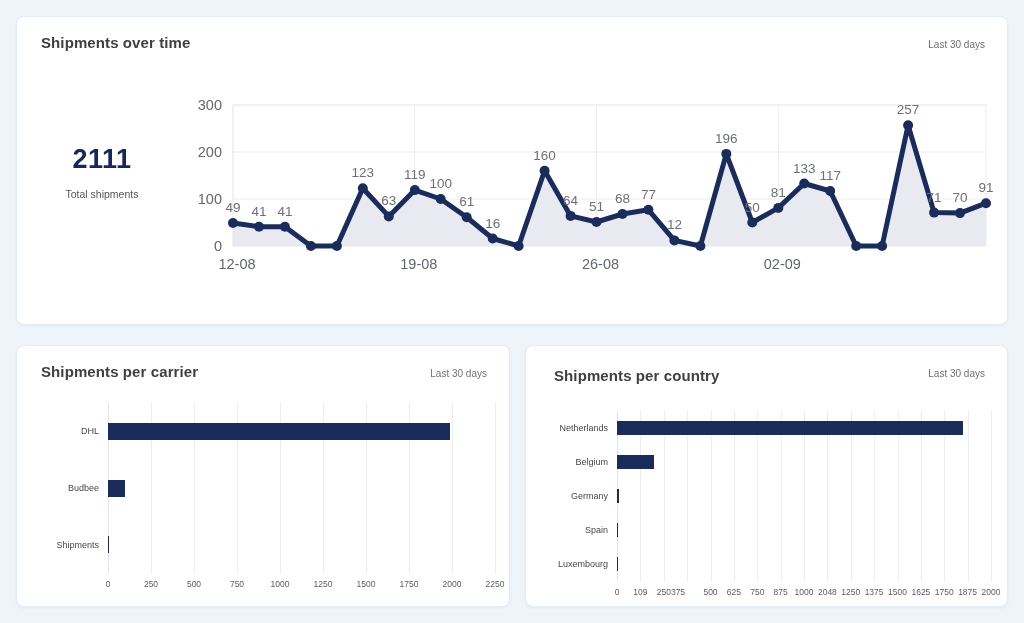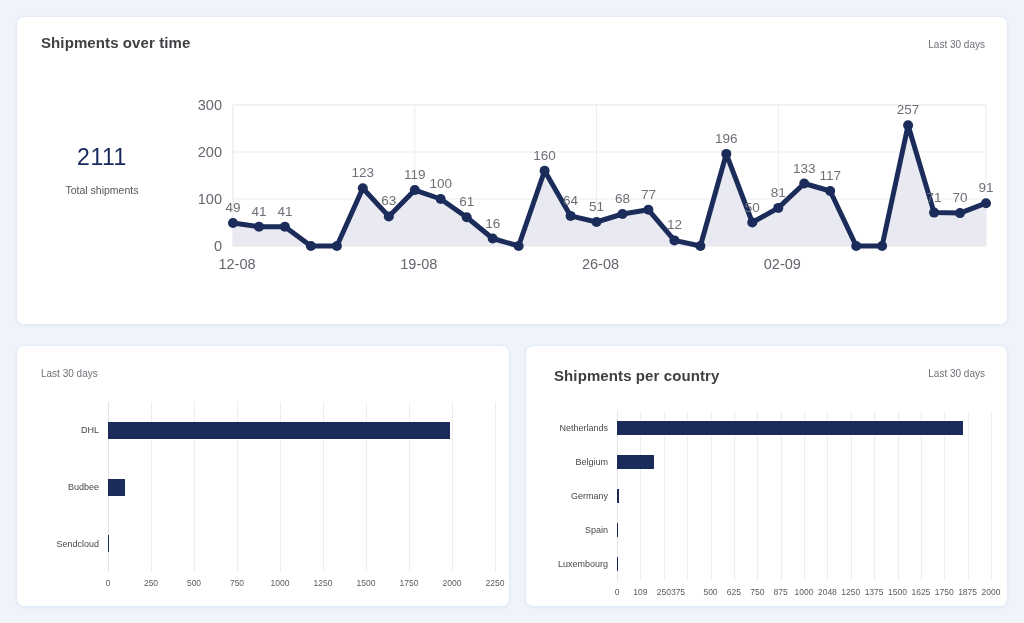--- a/index.html
+++ b/index.html
@@ -22,21 +22,21 @@
   .bottom-row { display: flex; gap: 15px; }
   .panel-half { flex: 1; height: 262px; }
   .panel-head {
     display: flex; justify-content: space-between; align-items: flex-start;
     padding: 17px 22px 0 24px;
   }
   .panel-title { font-size: 15px; font-weight: 700; color: #3e4043; letter-spacing: 0.1px; }
   .period { font-size: 10px; color: #6e7077; margin-top: 5px; }
   .top-body { display: flex; margin-top: 40px; }
   .summary { width: 170px; text-align: center; padding-top: 53px; }
-  .summary-value { font-size: 23px; font-weight: 400; color: #17265c; letter-spacing: 0.5px; }
+  .summary-value { font-size: 27px; font-weight: 700; color: #17265c; letter-spacing: 0.5px; }
   .summary-label { font-size: 10.5px; color: #55565c; margin-top: 13px; }
   .line-chart-host svg { display: block; }
   .hchart { position: relative; margin: 23px 0 0 0; }
   .vgrid { position: absolute; top: 0; width: 1px; background: #ededed; }
   .vgrid-zero { background: #e3e3e5; }
   .hbar { position: absolute; background: #1b2c5a; }
   .hbar-label { position: absolute; left: 0; text-align: right; font-size: 9px; color: #46474c; line-height: 12px; }
   .htick { position: absolute; transform: translateX(-50%); font-size: 8.5px; color: #5a5c62; white-space: nowrap; }
 </style>
 </head>
@@ -131,38 +131,39 @@
             <text x="799" y="101.2" text-anchor="middle" font-size="13.5" fill="#6c6f76">91</text>
           </svg>
         </div>
     </div>
   </section>
 
   <div class="bottom-row">
 
     <section class="panel panel-half">
       <header class="panel-head">
+        <h2 class="panel-title" style="margin:0">Shipments per carrier</h2>
         <span class="period">Last 30 days</span>
       </header>
       <div class="hchart" id="carrier-chart" style="width: 492px; height: 192px;">
           <div class="vgrid vgrid-zero" style="left:91px;height:170px"></div>
           <div class="vgrid" style="left:134px;height:170px"></div>
           <div class="vgrid" style="left:177px;height:170px"></div>
           <div class="vgrid" style="left:220px;height:170px"></div>
           <div class="vgrid" style="left:263px;height:170px"></div>
           <div class="vgrid" style="left:306px;height:170px"></div>
           <div class="vgrid" style="left:349px;height:170px"></div>
           <div class="vgrid" style="left:392px;height:170px"></div>
           <div class="vgrid" style="left:435px;height:170px"></div>
           <div class="vgrid" style="left:478px;height:170px"></div>
           <div class="hbar-label" style="top:22.3px;width:82px">DHL</div>
           <div class="hbar" style="left:91px;top:19.8px;width:342.3px;height:17px"></div>
           <div class="hbar-label" style="top:79px;width:82px">Budbee</div>
           <div class="hbar" style="left:91px;top:76.5px;width:17.2px;height:17px"></div>
-          <div class="hbar-label" style="top:135.7px;width:82px">Sendcloud</div>
+          <div class="hbar-label" style="top:135.7px;width:82px">Shipments</div>
           <div class="hbar" style="left:91px;top:133.2px;width:1px;height:17px"></div>
           <div class="htick" style="left:91px;top:176px">0</div>
           <div class="htick" style="left:134px;top:176px">250</div>
           <div class="htick" style="left:177px;top:176px">500</div>
           <div class="htick" style="left:220px;top:176px">750</div>
           <div class="htick" style="left:263px;top:176px">1000</div>
           <div class="htick" style="left:306px;top:176px">1250</div>
           <div class="htick" style="left:349px;top:176px">1500</div>
           <div class="htick" style="left:392px;top:176px">1750</div>
           <div class="htick" style="left:435px;top:176px">2000</div>

